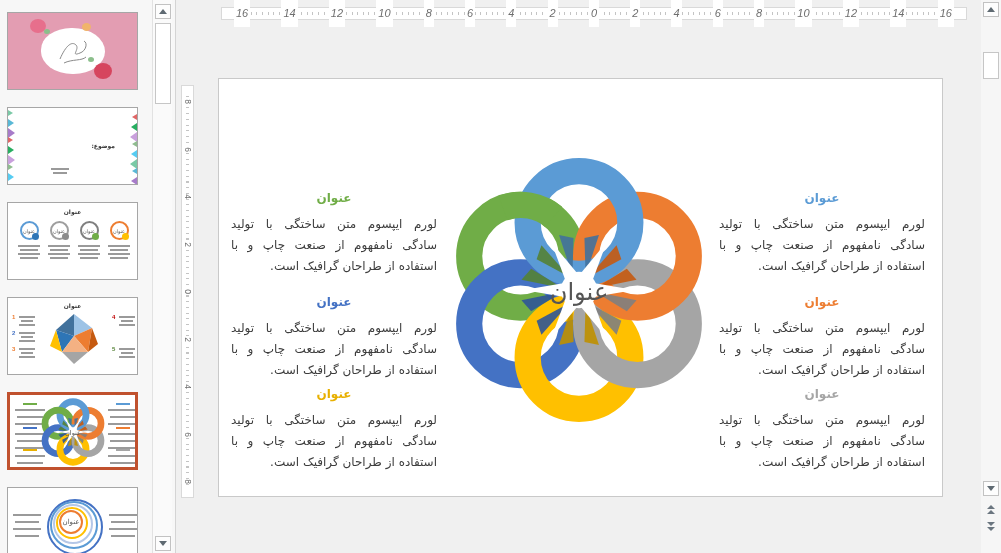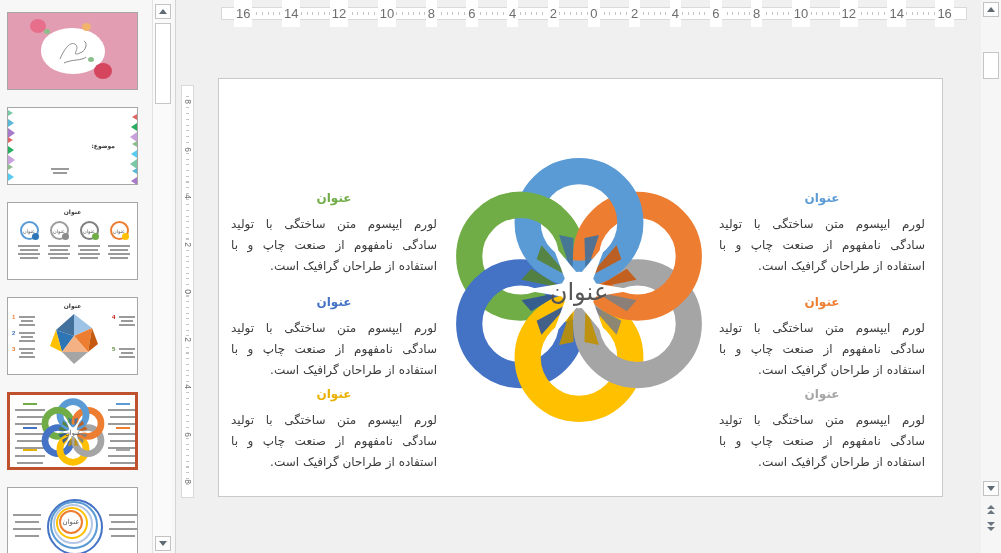--- a/index.html
+++ b/index.html
@@ -34,21 +34,21 @@
   .dbl .t{width:0;height:0;border-left:4px solid transparent;border-right:4px solid transparent;}
   .dbl.up .t{border-bottom:4px solid #6b7680;}
   .dbl.down .t{border-top:4px solid #6b7680;}
 
   
   .hruler{position:absolute;left:221px;top:7px;width:746px;height:13px;background:#ffffff;
           border:1px solid #d9d9d9;box-sizing:border-box;display:flex;align-items:center;
           justify-content:space-between;padding:0 12px;
           background-image:repeating-linear-gradient(to right,#c4c4c4 0 1px,transparent 1px 5.6px);
           background-size:calc(100% - 24px) 3px;background-repeat:no-repeat;background-position:12px 4px;}
-  .hruler span{font-size:13px;color:#6e6e6e;background:#fff;padding:8px 2px;line-height:11px;}
+  .hruler span{font-size:11px;color:#6e6e6e;background:#fff;padding:8px 2px;line-height:11px;font-style:italic;}
   .vruler{position:absolute;left:181px;top:85px;width:13px;height:413px;background:#ffffff;
           border:1px solid #d9d9d9;box-sizing:border-box;display:flex;flex-direction:column;
           align-items:center;justify-content:space-between;padding:10px 0;
           background-image:repeating-linear-gradient(to bottom,#c4c4c4 0 1px,transparent 1px 5.7px);
           background-size:3px calc(100% - 20px);background-repeat:no-repeat;background-position:4px 10px;}
   .vruler span{font-size:8.5px;color:#6e6e6e;background:#fff;transform:rotate(90deg);
                line-height:9px;padding:1px 0;}
 
   
   .slide{position:absolute;left:218px;top:78px;width:725px;height:419px;background:#fff;

